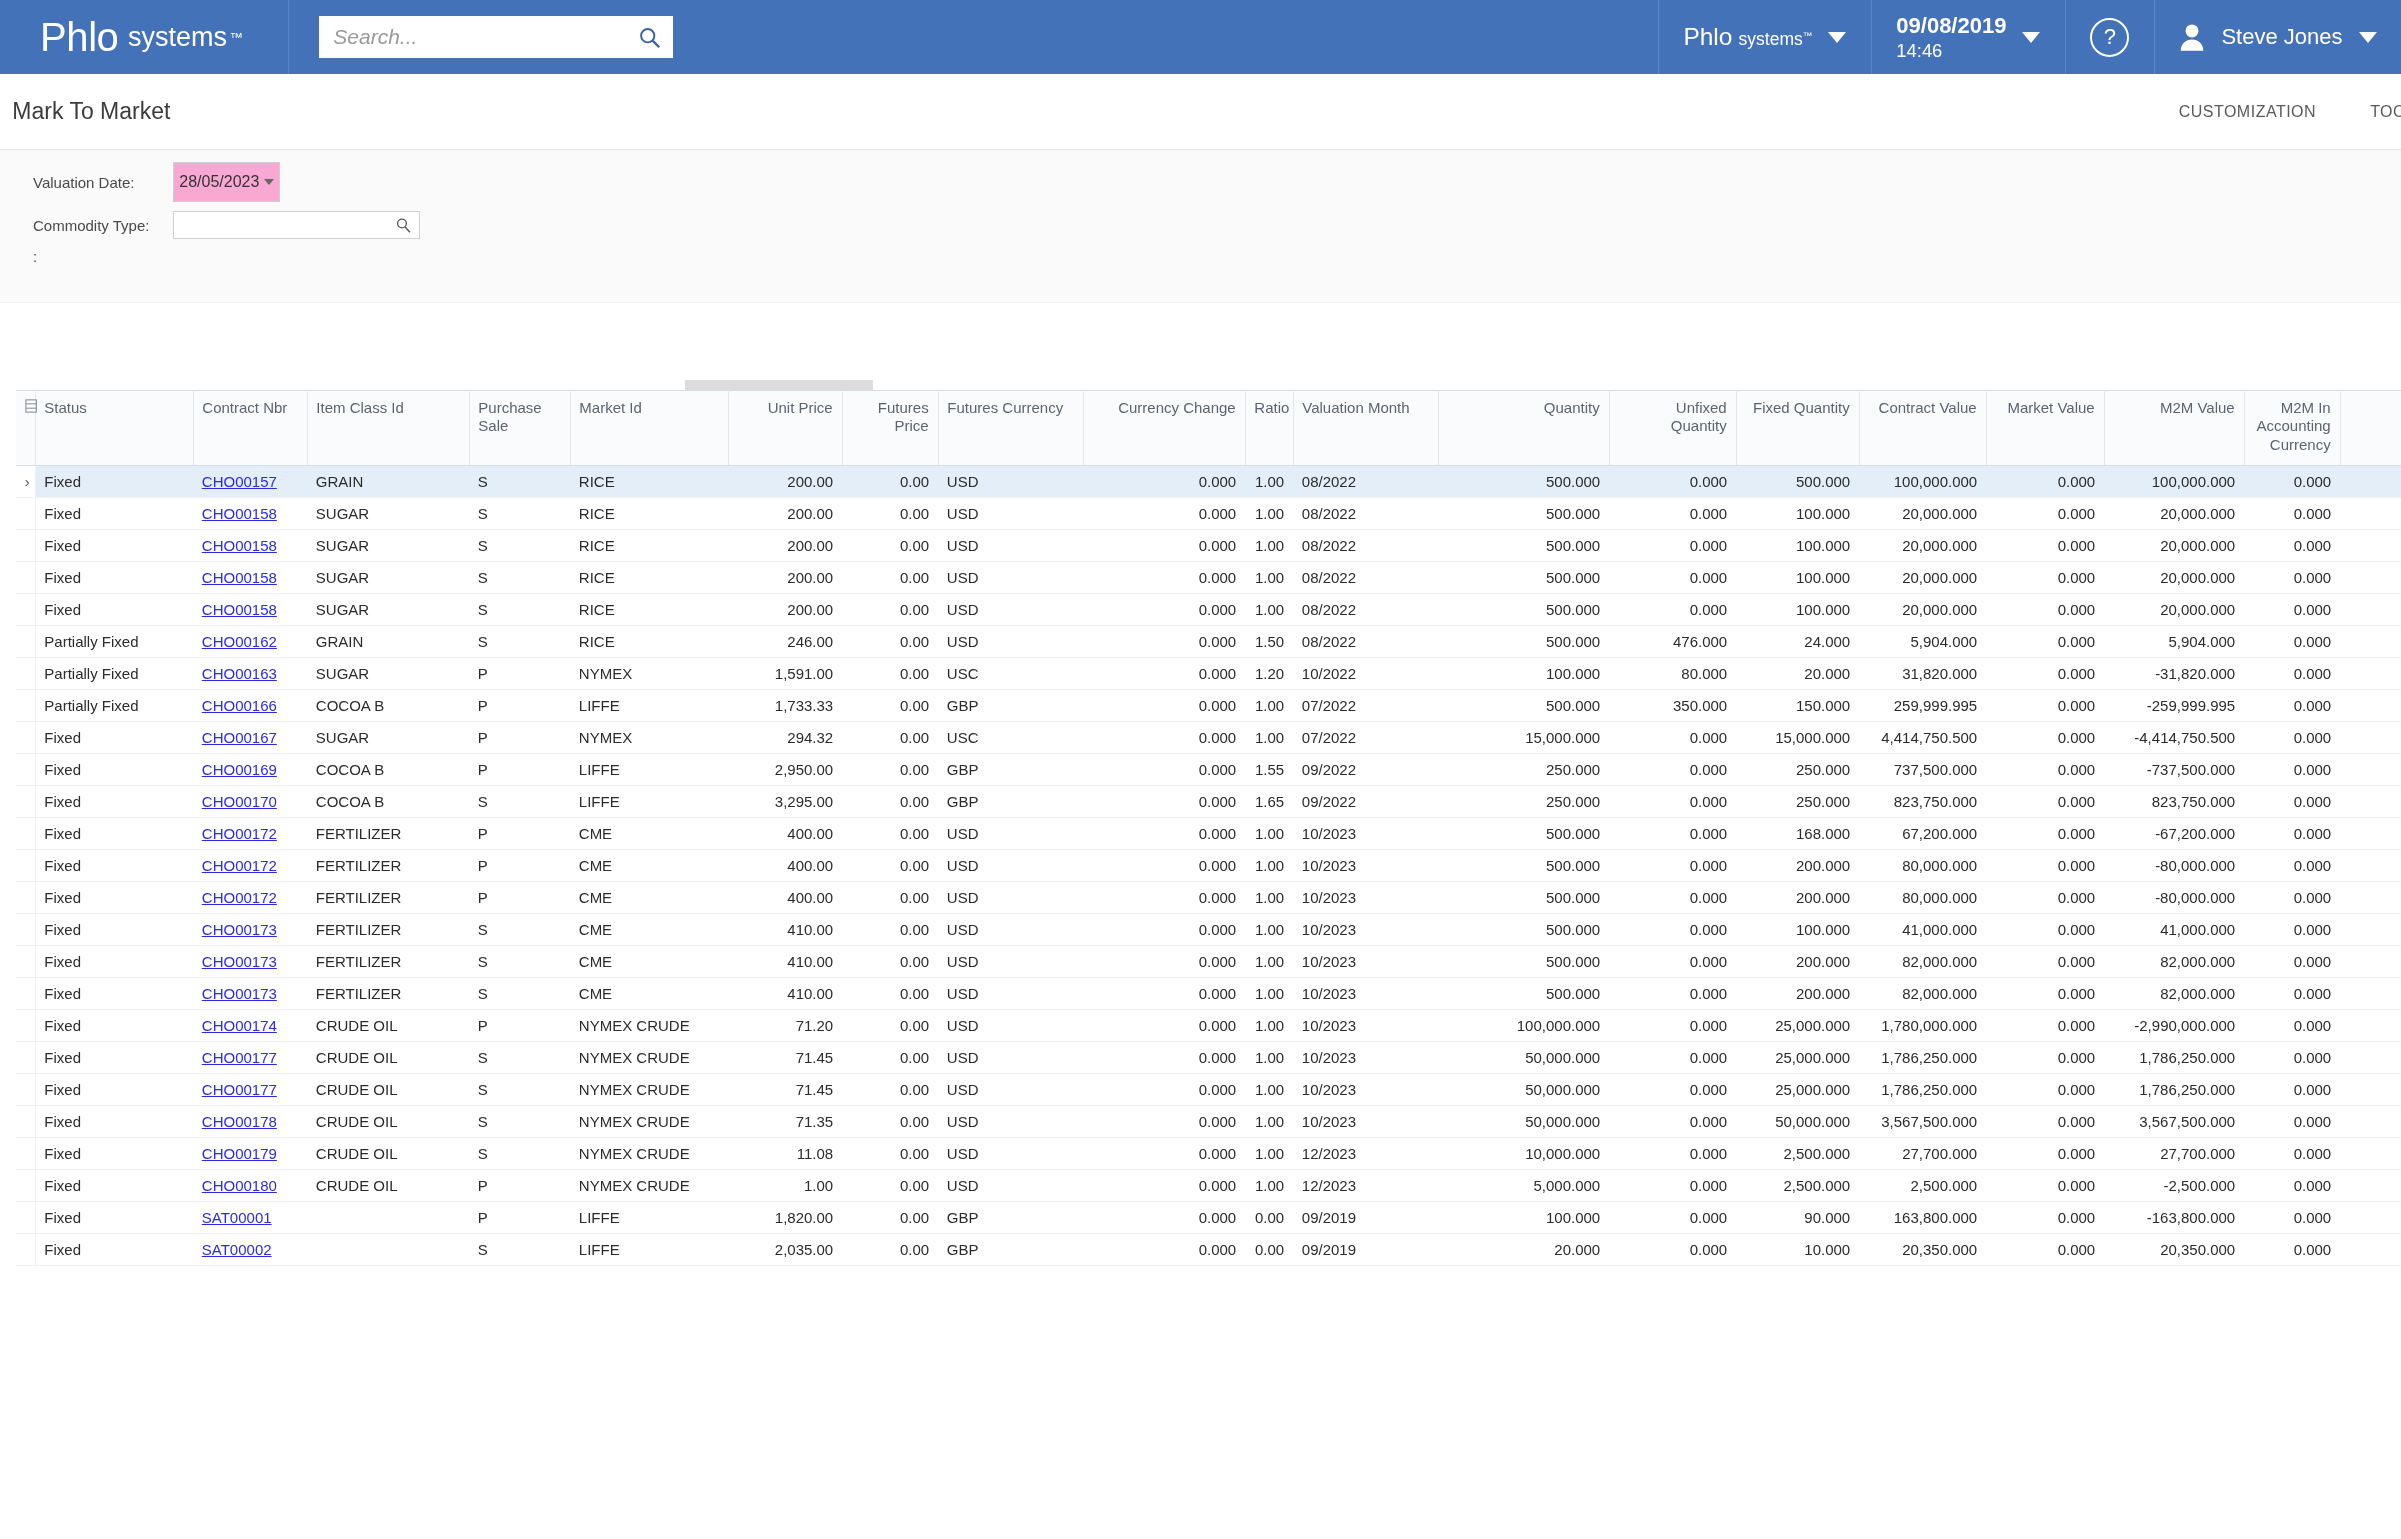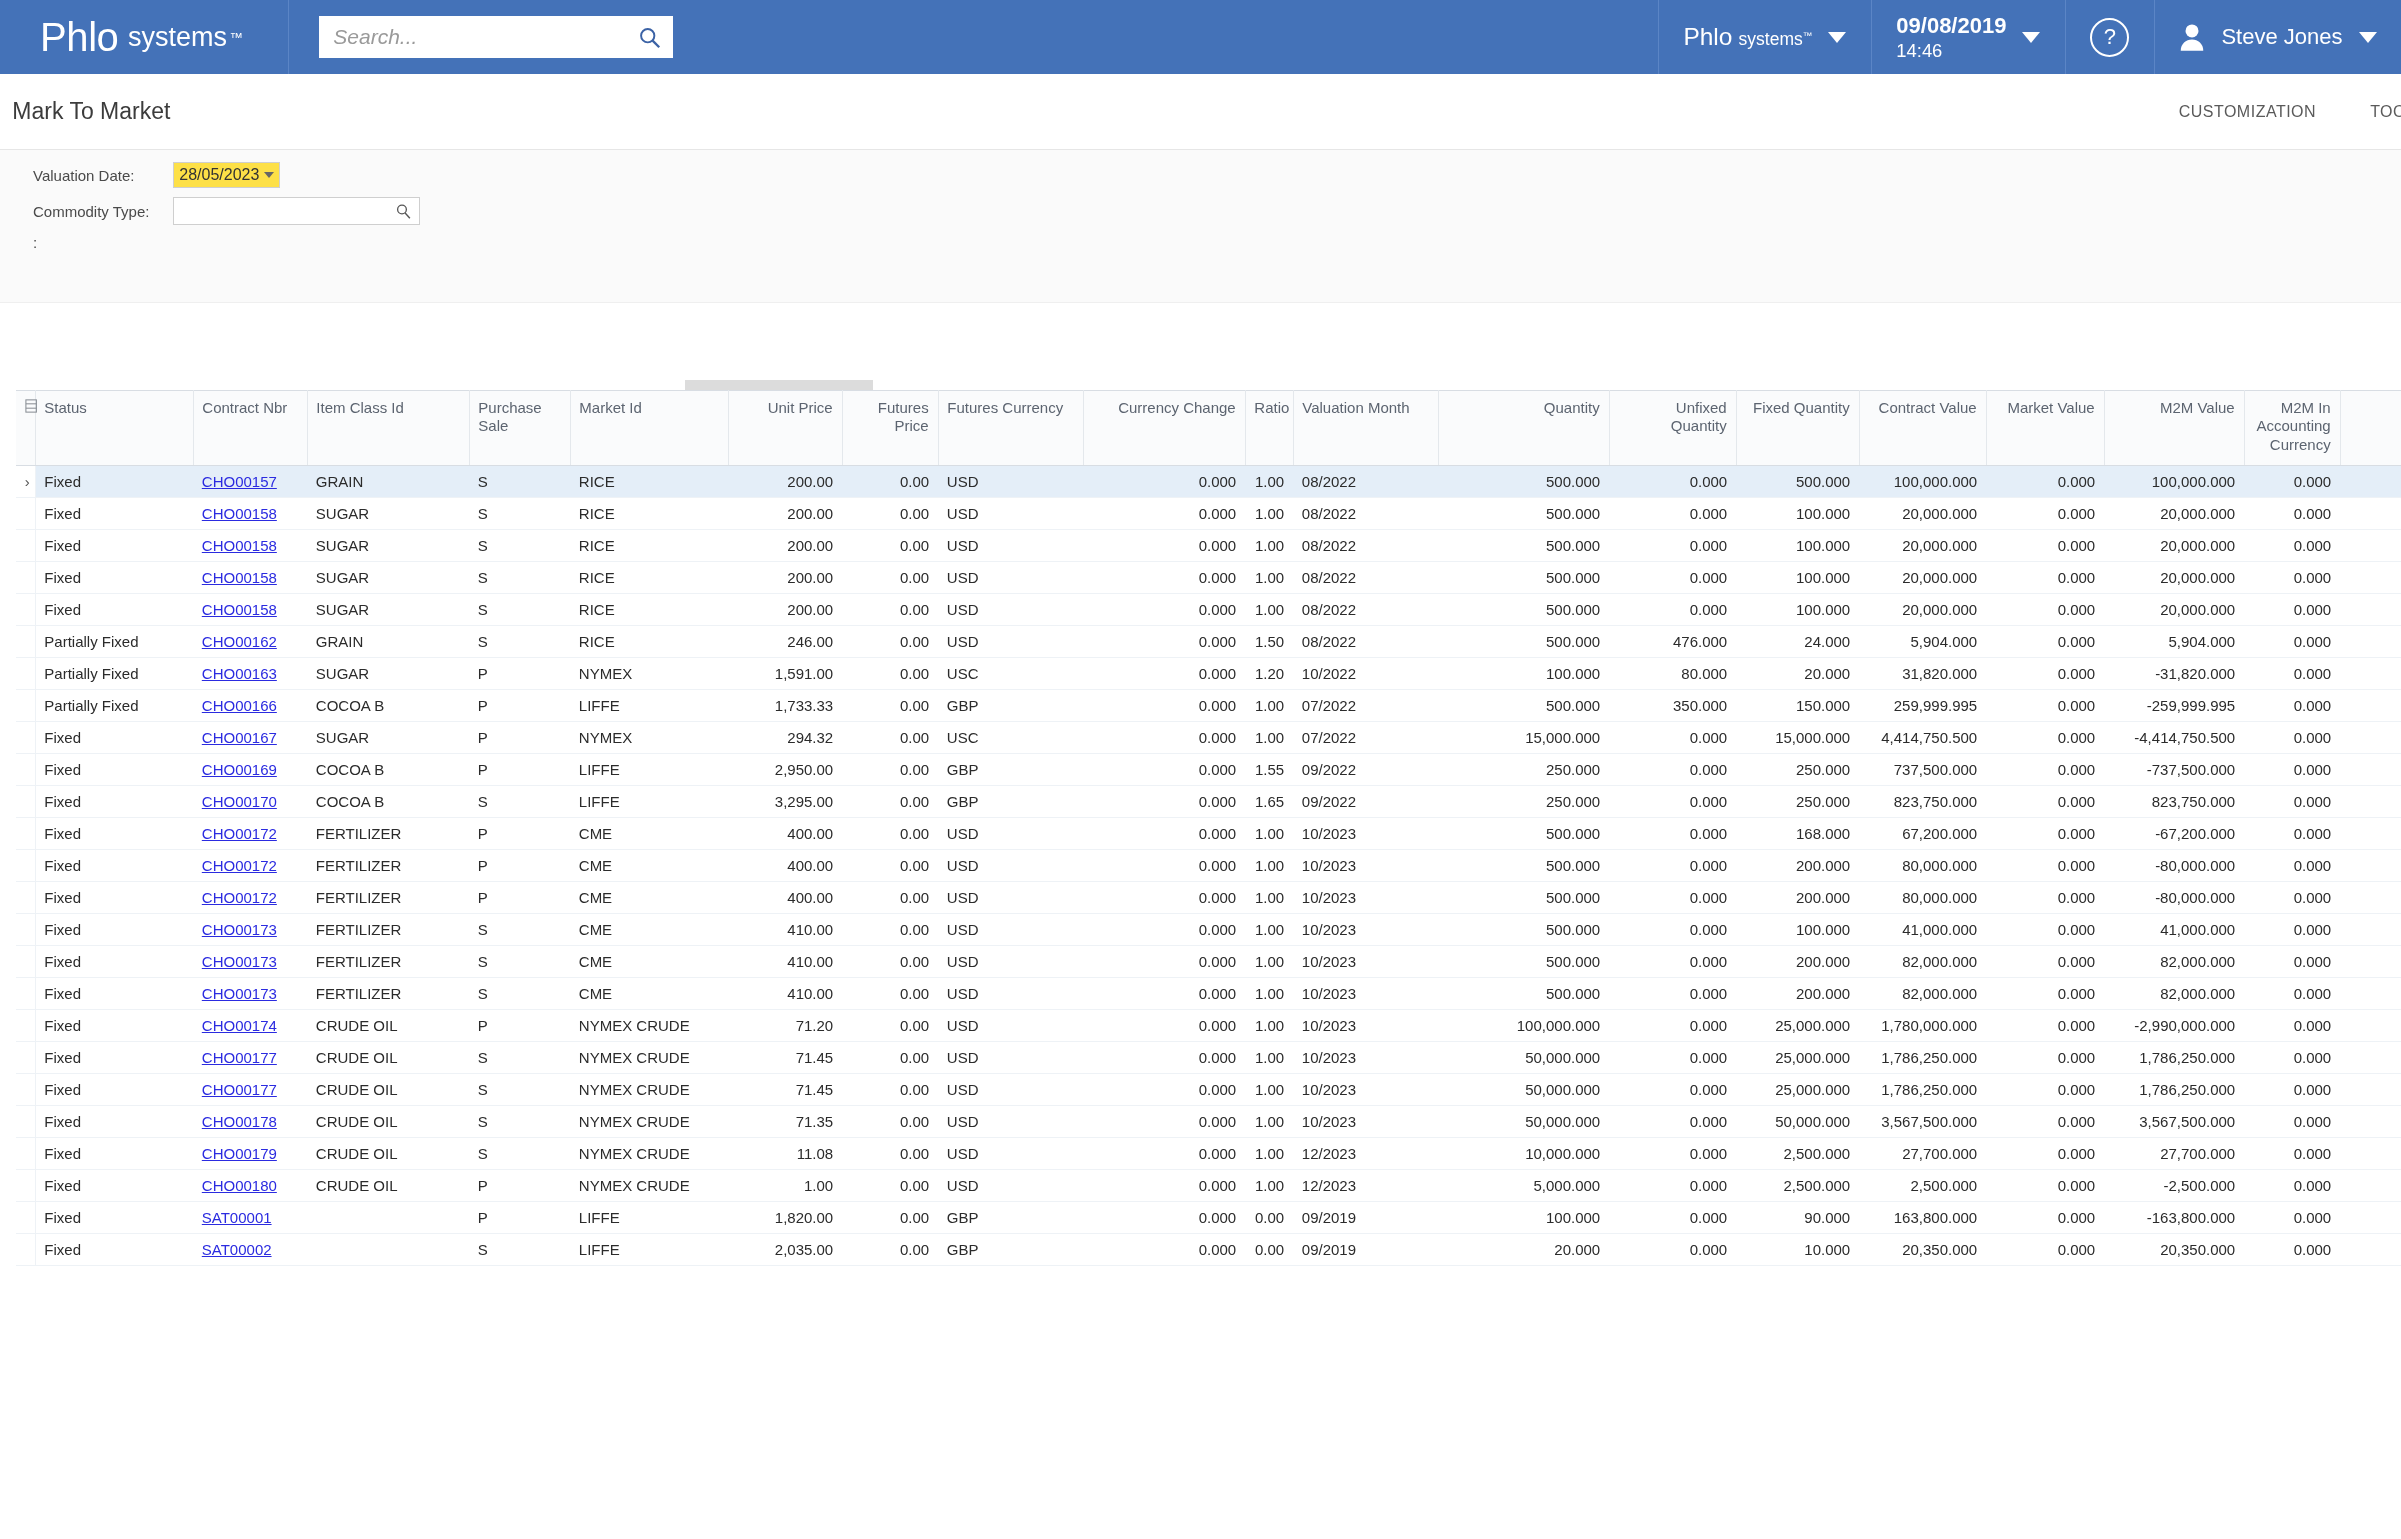--- a/index.html
+++ b/index.html
@@ -151,22 +151,22 @@
   .form-grid {
     position: absolute;
     left: 33px; top: 12.3px;
     display: grid;
     grid-template-columns: 140px 280px;
     row-gap: 8.8px;
     align-items: center;
   }
   .flabel { font-size: 15px; color: #4a4a4a; }
   .date-field {
-    width: 107px; height: 26px;
-    background: #fde047;
+    width: 107px; height: 40px;
+    background: #f9a8d4;
     border: 0.9px solid #cfcfcf;
     display: flex; align-items: center;
     padding: 0 5.3px;
     font-size: 16px; color: #333;
     justify-content: space-between;
   }
   .caret-down {
     width: 0; height: 0;
     border-left: 5.3px solid transparent;
     border-right: 5.3px solid transparent;

